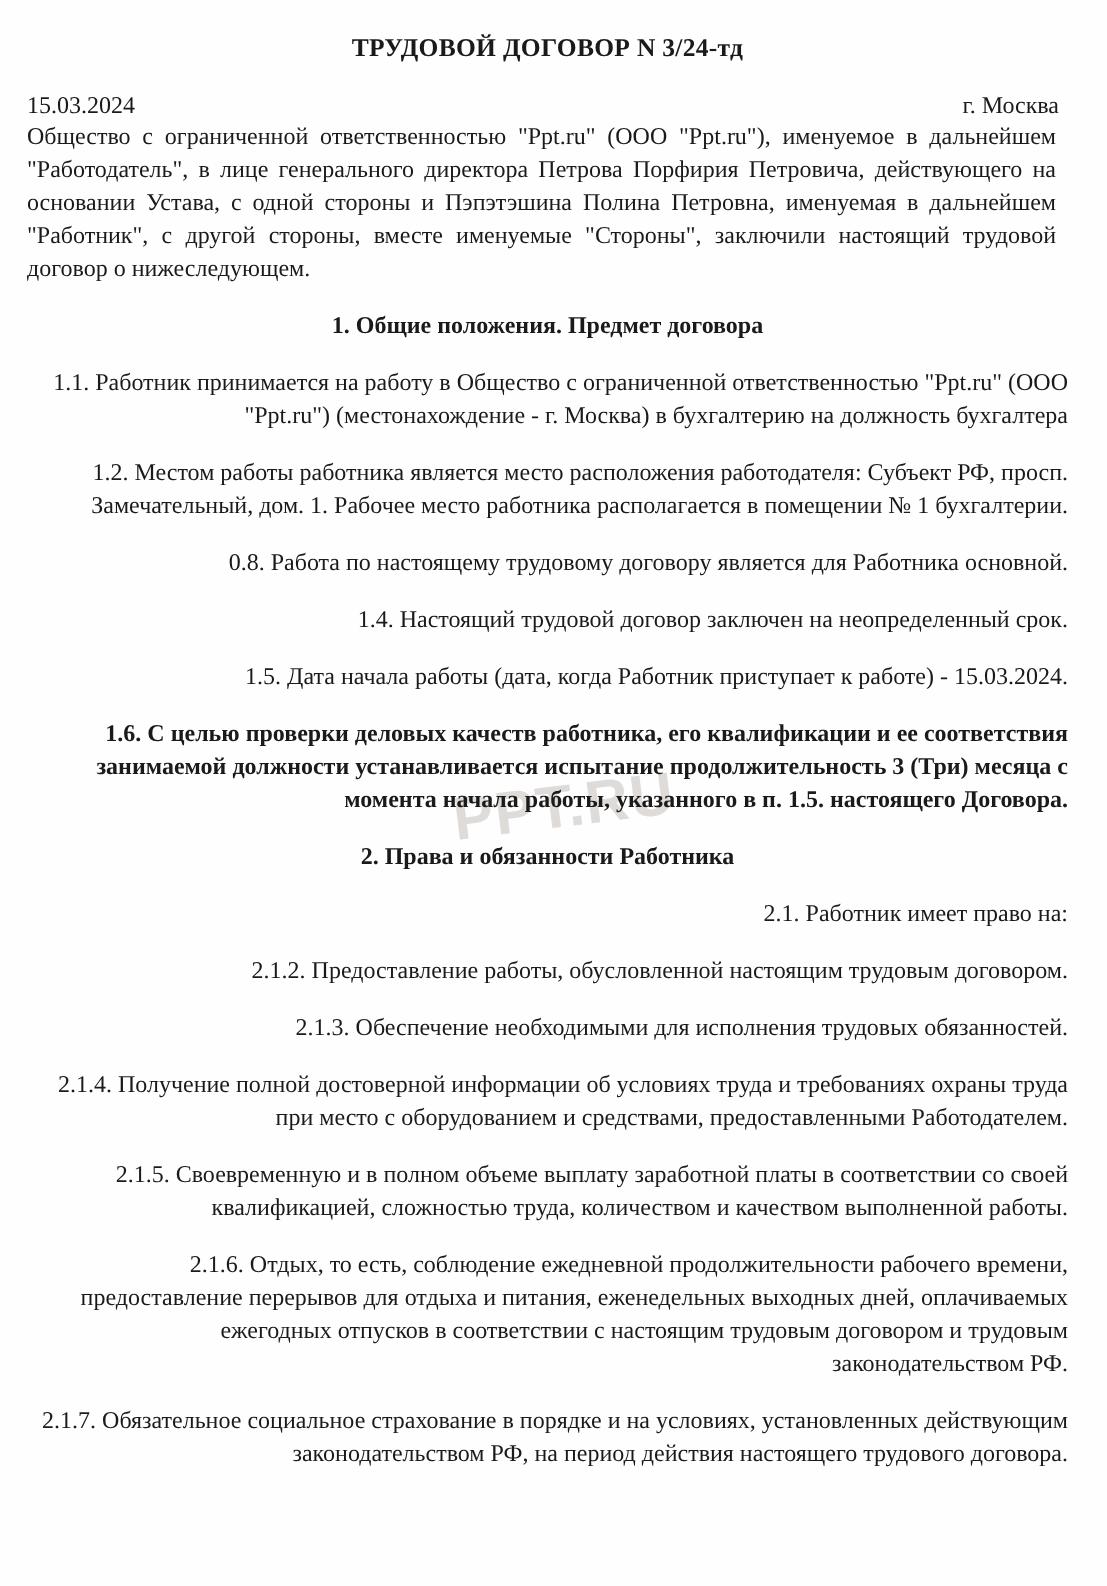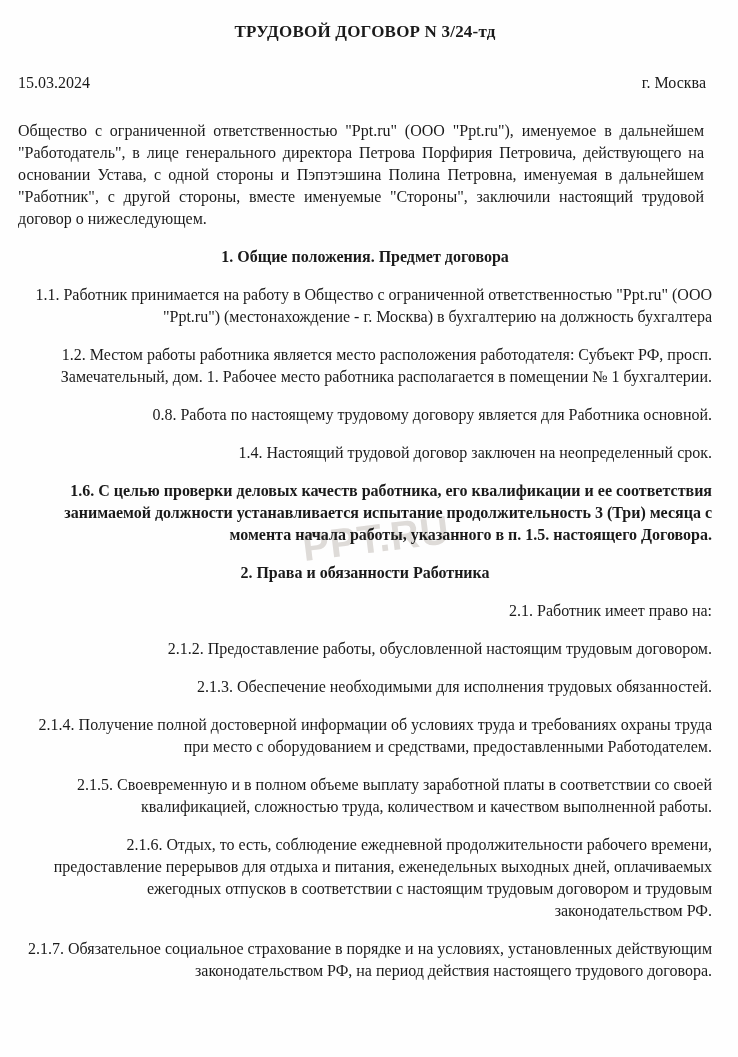--- a/index.html
+++ b/index.html
@@ -50,29 +50,29 @@
     text-align: center;
     font-size: 17px;
     margin: 22px 0 0 0;
     letter-spacing: .2px;
   }
   .meta-row {
     display: flex;
     justify-content: space-between;
     align-items: baseline;
     font-size: 16px;
-    margin-top: 32px;
+    margin-top: 20px;
     padding-right: 6px;
   }
   .intro {
     font-size: 16px;
     line-height: 22px;
     text-align: justify;
     text-justify: inter-word;
-    margin-top: 28px;
+    margin-top: 1px;
     padding-right: 8px;
   }
   .section-heading {
     text-align: center;
     font-size: 16px;
     line-height: 22px;
   }
   .clause {
     font-size: 16px;
     line-height: 22px;
@@ -99,20 +99,21 @@
     </div>
 
     <p class="intro">Общество с ограниченной ответственностью "Ppt.ru" (ООО "Ppt.ru"), именуемое в дальнейшем "Работодатель", в лице генерального директора Петрова Порфирия Петровича, действующего на основании Устава, с одной стороны и Пэпэтэшина Полина Петровна, именуемая в дальнейшем "Работник", с другой стороны, вместе именуемые "Стороны", заключили настоящий трудовой договор о нижеследующем.</p>
 
     <h2 class="section-heading">1. Общие положения. Предмет договора</h2>
 
     <p class="clause">1.1. Работник принимается на работу в Общество с ограниченной ответственностью "Ppt.ru" (ООО "Ppt.ru") (местонахождение - г. Москва) в бухгалтерию на должность бухгалтера</p>
     <p class="clause">1.2. Местом работы работника является место расположения работодателя: Субъект РФ, просп. Замечательный, дом. 1. Рабочее место работника располагается в помещении № 1 бухгалтерии.</p>
     <p class="clause">0.8. Работа по настоящему трудовому договору является для Работника основной.</p>
     <p class="clause">1.4. Настоящий трудовой договор заключен на неопределенный срок.</p>
+    <p class="clause">1.5. Дата начала работы (дата, когда Работник приступает к работе) - 15.03.2024.</p>
     <p class="clause bold">1.6. С целью проверки деловых качеств работника, его квалификации и ее соответствия занимаемой должности устанавливается испытание продолжительность 3 (Три) месяца с момента начала работы, указанного в п. 1.5. настоящего Договора.</p>
 
     <h2 class="section-heading">2. Права и обязанности Работника</h2>
 
     <p class="clause">2.1. Работник имеет право на:</p>
     <p class="clause">2.1.2. Предоставление работы, обусловленной настоящим трудовым договором.</p>
     <p class="clause">2.1.3. Обеспечение необходимыми для исполнения трудовых обязанностей.</p>
     <p class="clause">2.1.4. Получение полной достоверной информации об условиях труда и требованиях охраны труда при место с оборудованием и средствами, предоставленными Работодателем.</p>
     <p class="clause">2.1.5. Своевременную и в полном объеме выплату заработной платы в соответствии со своей квалификацией, сложностью труда, количеством и качеством выполненной работы.</p>
     <p class="clause">2.1.6. Отдых, то есть, соблюдение ежедневной продолжительности рабочего времени, предоставление перерывов для отдыха и питания, еженедельных выходных дней, оплачиваемых ежегодных отпусков в соответствии с настоящим трудовым договором и трудовым законодательством РФ.</p>

